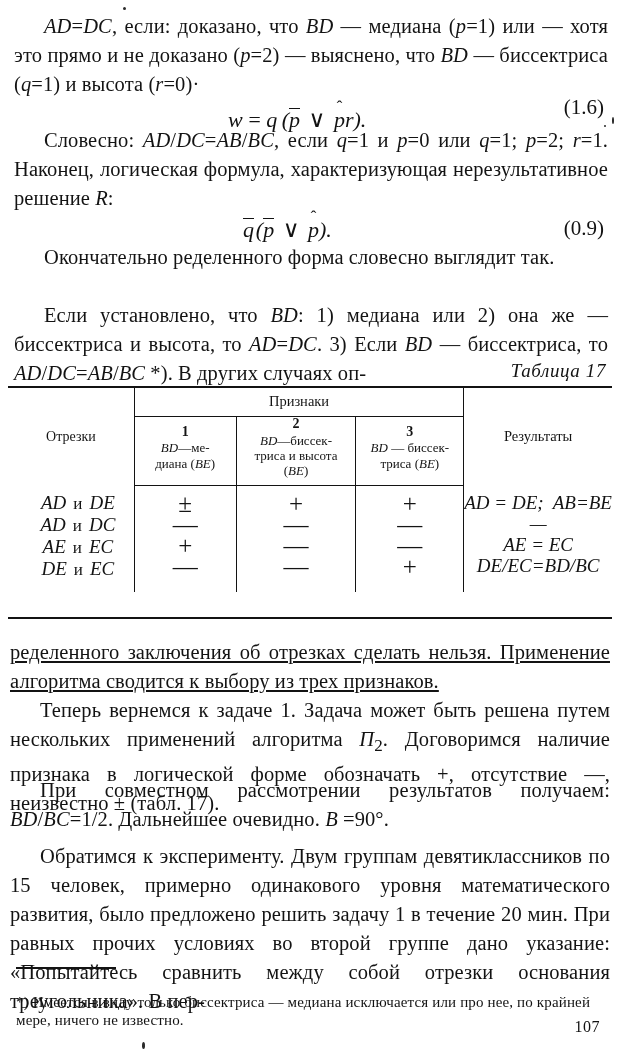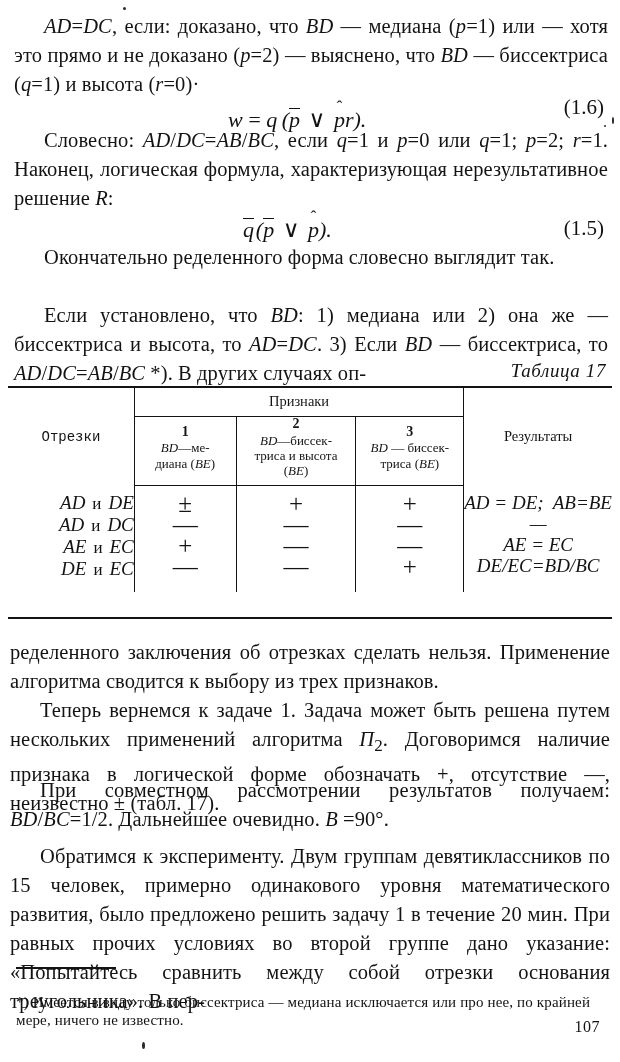--- a/index.html
+++ b/index.html
@@ -209,58 +209,58 @@
   </div>
 
   <div class="tblock indent" style="left:14px; top:126px; width:594px;">
     <p>Словесно: <i class="m">AD</i>/<i class="m">DC</i>=<i class="m">AB</i>/<i class="m">BC</i>, если <i class="m">q</i>=1 и <i class="m">p</i>=0 или <i class="m">q</i>=1; <i class="m">p</i>=2; <i class="m">r</i>=1. Наконец, логическая формула, характеризующая нерезультативное решение <i class="m">R</i>:</p>
   </div>
 
   <div class="formula-row" style="top:213px;">
     <span class="formula-body" style="left:243px;">
       <span class="ovl">q</span> (<span class="ovl">p</span> <span class="vee">∨</span> <span class="hat"><span class="hatmark">̂</span>p</span>).
     </span>
-    <span class="formula-num">(1.5)</span>
+    <span class="formula-num">(0.9)</span>
   </div>
 
   <div class="tblock indent" style="left:14px; top:243px; width:594px;">
     <p>Окончательно ределенного форма словесно выглядит так.</p>
   </div>
 
   <div class="tblock indent" style="left:14px; top:301px; width:594px;">
     <p>Если установлено, что <i class="m">BD</i>: 1) медиана или 2) она же — биссектриса и высота, то <i class="m">AD</i>=<i class="m">DC</i>. 3) Если <i class="m">BD</i> — биссектриса, то <i class="m">AD</i>/<i class="m">DC</i>=<i class="m">AB</i>/<i class="m">BC</i> *). В других случаях оп-</p>
   </div>
 
   <div class="table-caption" style="top:360px;">Таблица 17</div>
 
   <table class="t17" style="top:386px;">
     <thead>
       <tr>
-        <td class="rule-top stub-head" rowspan="2" style="width:21%;font-family:Liberation Mono, monospace;">Отрезки</td>
+        <td class="rule-top stub-head" rowspan="2" style="width:21%;">Отрезки</td>
         <td class="rule-top rule-thin-b cap-group vsep-l" colspan="3" style="width:55%;">Признаки</td>
         <td class="rule-top res-head vsep-l" rowspan="2" style="width:24%;">Результаты</td>
       </tr>
       <tr>
         <td class="vsep-l rule-bottom" style="width:17%;">
           <span class="colnum">1</span>
           <span class="colhead"><i class="m">BD</i>—ме-<br>диана (<i class="m">BE</i>)</span>
         </td>
         <td class="vsep-l rule-bottom" style="width:20%;">
           <span class="colnum">2</span>
           <span class="colhead"><i class="m">BD</i>—биссек-<br>триса и высота<br>(<i class="m">BE</i>)</span>
         </td>
         <td class="vsep-l rule-bottom" style="width:18%;">
           <span class="colnum">3</span>
           <span class="colhead"><i class="m">BD</i> — биссек-<br>триса (<i class="m">BE</i>)</span>
         </td>
       </tr>
     </thead>
     <tbody>
       <tr>
-        <td class="seg-cell body-pad" rowspan="4" style="vertical-align:top;text-align:right;">
+        <td class="seg-cell body-pad" rowspan="4" style="vertical-align:top;">
           <span>AD<span class="sp">и</span>DE</span><br>
           <span>AD<span class="sp">и</span>DC</span><br>
           <span>AE<span class="sp">и</span>EC</span><br>
           <span>DE<span class="sp">и</span>EC</span>
         </td>
         <td class="vsep-l sym-cell body-pad" rowspan="4" style="vertical-align:top;">
           <span>±</span><br>
           <span>—</span><br>
           <span>+</span><br>
           <span>—</span>
@@ -285,21 +285,21 @@
         </td>
       </tr>
       <tr></tr>
       <tr></tr>
       <tr></tr>
     </tbody>
   </table>
 
   <div style="position:absolute; left:8px; top:617px; width:604px; border-top:2.2px solid #131313;"></div>
 
-  <div class="tblock" style="left:10px; top:638px; width:600px;">
+  <div class="tblock" style="left:10px; top:638px; width:600px;text-decoration:underline;">
     <p>ределенного заключения об отрезках сделать нельзя. Применение алгоритма сводится к выбору из трех признаков.</p>
   </div>
 
   <div class="tblock indent" style="left:10px; top:696px; width:600px;">
     <p>Теперь вернемся к задаче 1. Задача может быть решена путем нескольких применений алгоритма <i class="m">П</i><sub>2</sub>. Договоримся наличие признака в логической форме обозначать +, отсутствие —, неизвестно ± (табл. 17).</p>
   </div>
 
   <div class="tblock indent" style="left:10px; top:776px; width:600px;">
     <p>При совместном рассмотрении результатов получаем: <i class="m">BD</i>/<i class="m">BC</i>=1/2. Дальнейшее очевидно. <i class="m">B</i> =90°.</p>
   </div>

